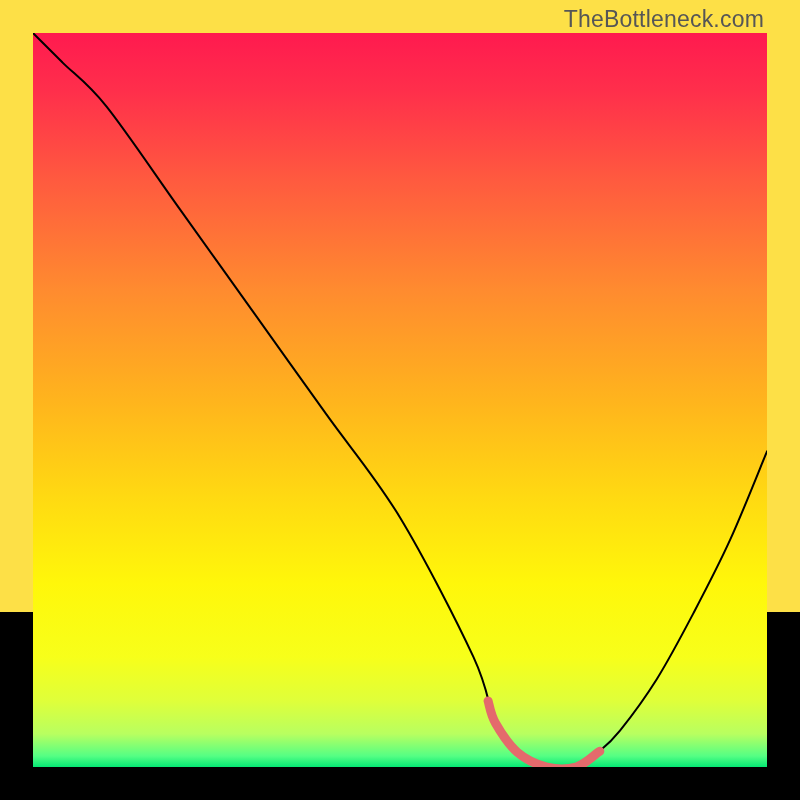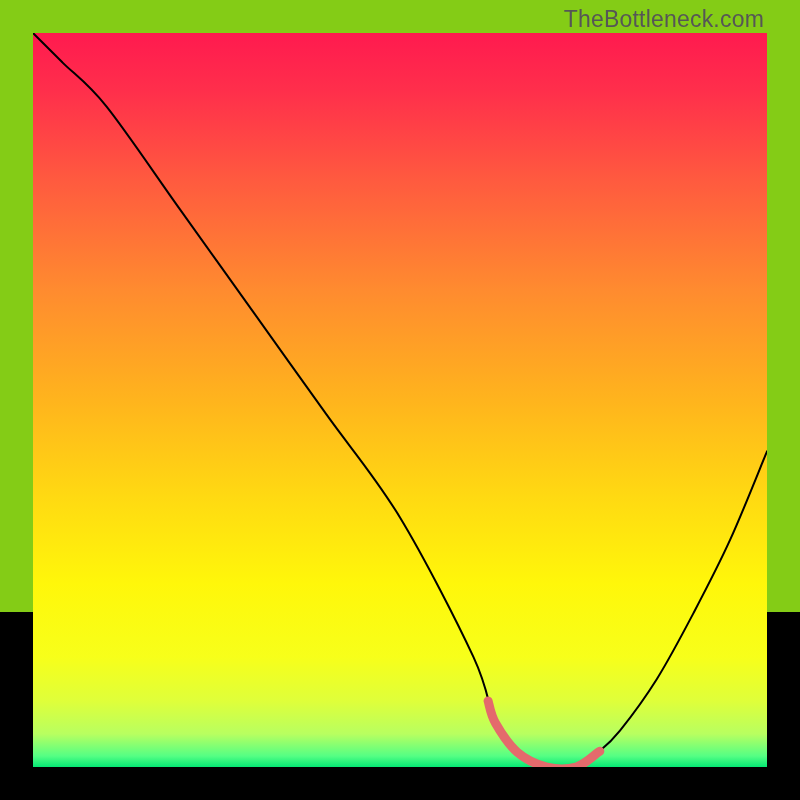--- a/index.html
+++ b/index.html
@@ -10,21 +10,21 @@
     background: #000;
     overflow: hidden;
     font-family: Arial, Helvetica, sans-serif;
   }
   .chart-frame {
     position: absolute;
     left: 0;
     top: 0;
     width: 800px;
     height: 612px;
-    background: #84cc16;
+    background: #fde047;
   }
   .plot-area {
     position: absolute;
     left: 33px;
     top: 33px;
     width: 734px;
     height: 734px;
     overflow: hidden;
   }
   .gradient-bg {

